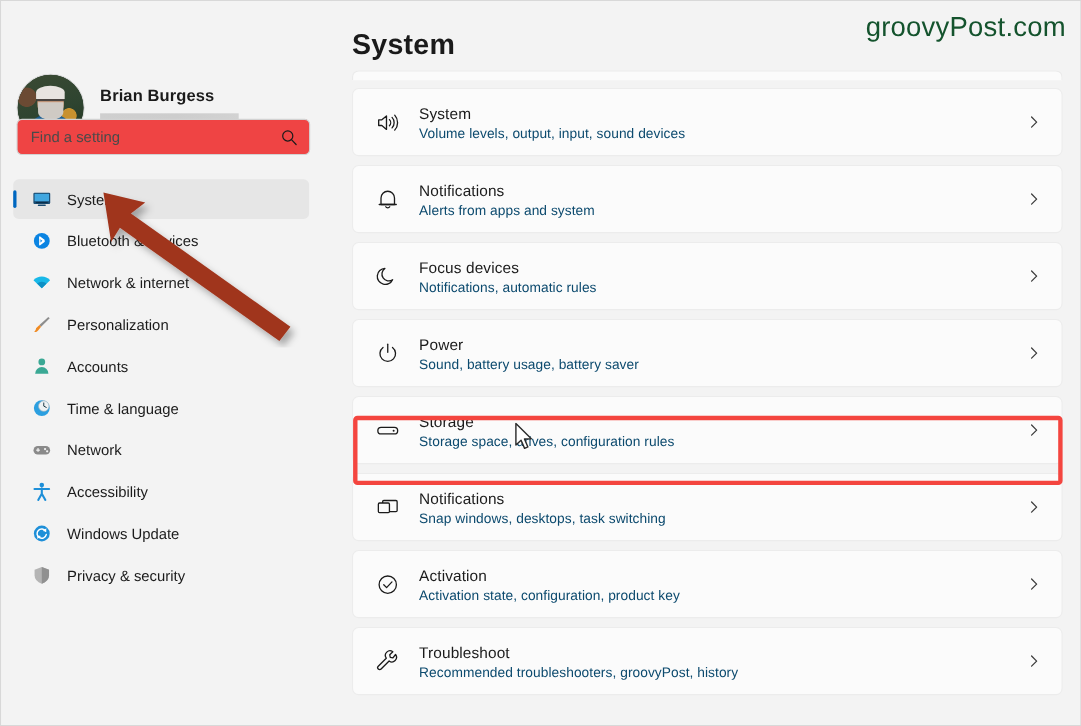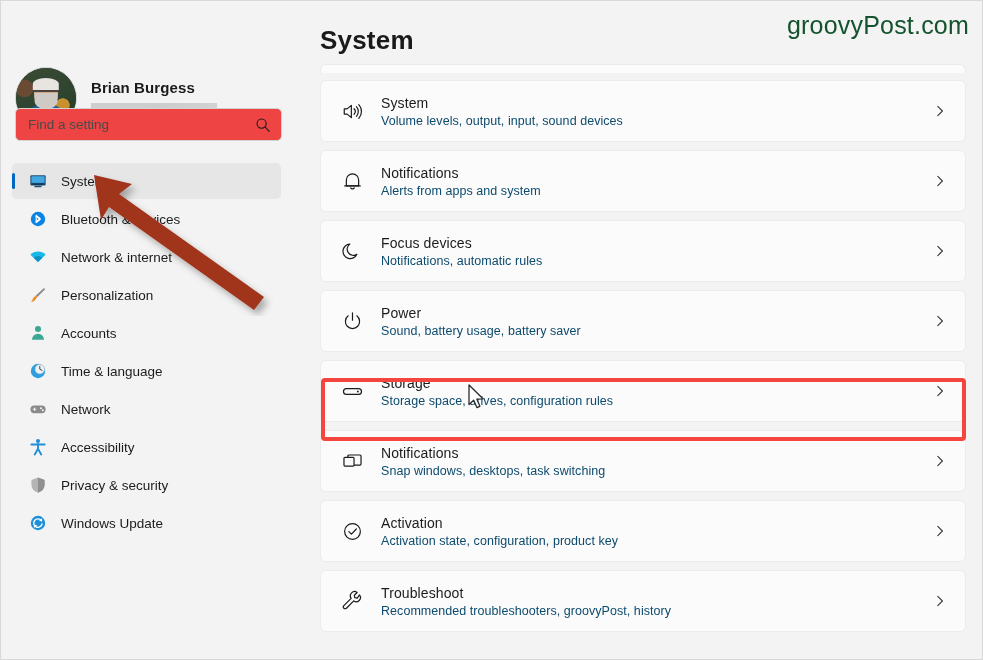--- a/index.html
+++ b/index.html
@@ -385,36 +385,36 @@
               <circle cx="10" cy="3.3" r="2.3" fill="#1e8fd8"></circle>
               <path d="M2.6 7.2 L17.4 7.2" stroke="#1e8fd8" stroke-width="2.1" stroke-linecap="round"></path>
               <path d="M10 6.6 L10 12 M10 12 L6.4 18.3 M10 12 L13.6 18.3" fill="none" stroke="#1e8fd8" stroke-width="2.1" stroke-linecap="round"></path>
             </svg>
           </span>
           <span class="nav-label">Accessibility</span>
         </div>
         <div class="nav-item">
           <span class="nav-icon">
             <svg viewBox="0 0 20 20" width="18" height="18">
-              <path d="M10 1.6 L17.3 4.5 V10 Q17.3 15.9 10 18.5 Q2.7 15.9 2.7 10 V4.5 Z" fill="#b4b4b4"></path>
-              <path d="M10 1.6 L17.3 4.5 V10 Q17.3 15.9 10 18.5 Z" fill="#909090"></path>
-            </svg>
-          </span>
-          <span class="nav-label">Privacy &amp; security</span>
-        </div>
-        <div class="nav-item">
-          <span class="nav-icon">
-            <svg viewBox="0 0 20 20" width="18" height="18">
               <circle cx="10" cy="10" r="8" fill="#1e8fd8"></circle>
               <path d="M13.9 7.6 A4.7 4.7 0 1 0 14.5 11.1" fill="none" stroke="#fff" stroke-width="1.5" stroke-linecap="round"></path>
               <path d="M14.6 4.6 L14.3 8.1 L10.9 7.5 Z" fill="#fff"></path>
               <path d="M5.4 15.5 L5.8 12 L9.2 12.6 Z" fill="#fff"></path>
             </svg>
           </span>
           <span class="nav-label">Windows Update</span>
+        </div>
+        <div class="nav-item">
+          <span class="nav-icon">
+            <svg viewBox="0 0 20 20" width="18" height="18">
+              <path d="M10 1.6 L17.3 4.5 V10 Q17.3 15.9 10 18.5 Q2.7 15.9 2.7 10 V4.5 Z" fill="#b4b4b4"></path>
+              <path d="M10 1.6 L17.3 4.5 V10 Q17.3 15.9 10 18.5 Z" fill="#909090"></path>
+            </svg>
+          </span>
+          <span class="nav-label">Privacy &amp; security</span>
         </div>
       </div>
   </div>
 
   <div id="main">
     <div id="page-title">System</div>
     <div id="watermark">groovyPost.com</div>
     <div id="cards">
       <div class="card-clipped"></div>
     <div class="card">

